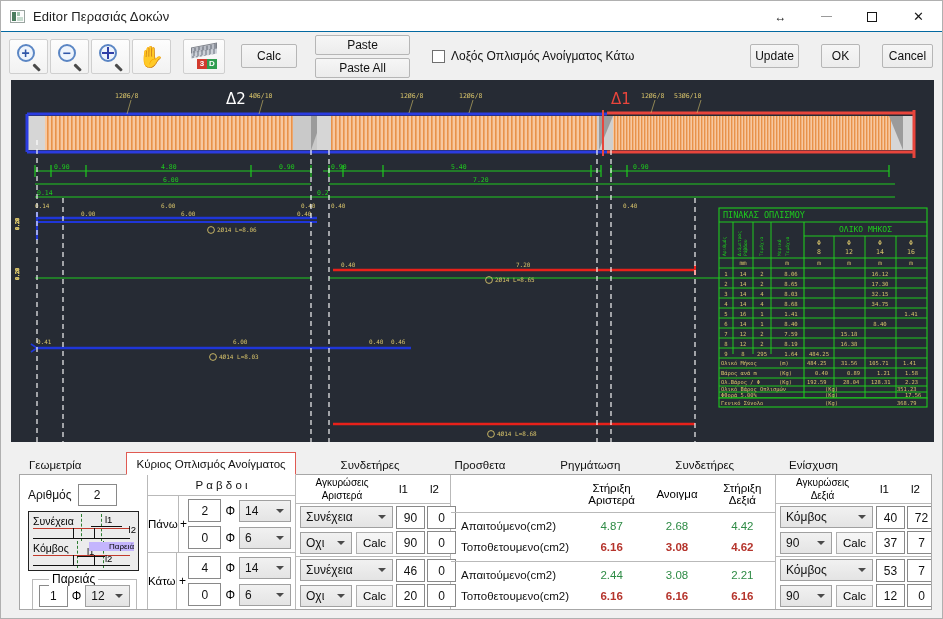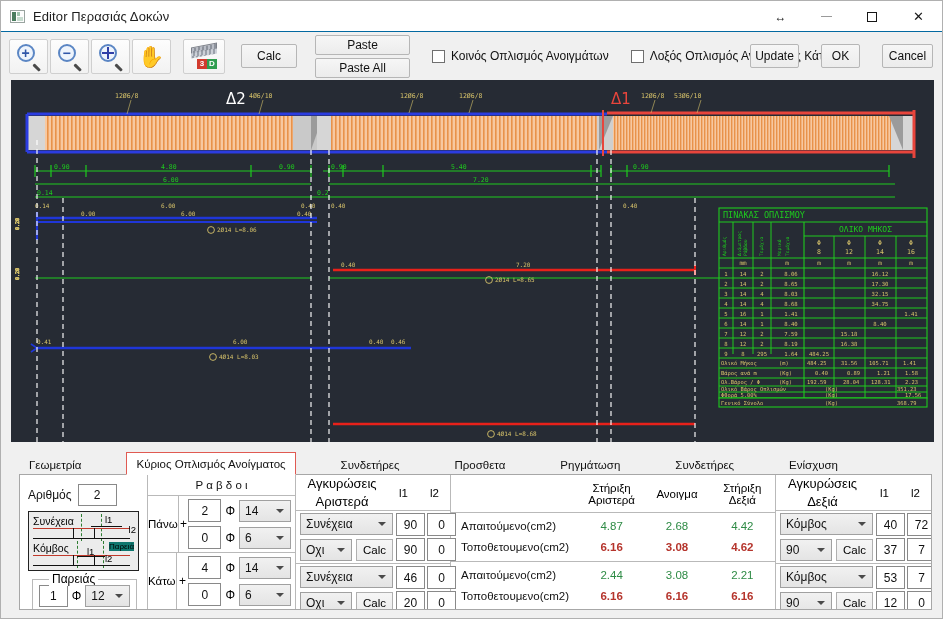--- a/index.html
+++ b/index.html
@@ -142,21 +142,21 @@
   #arithmos-input { width:39px; }
   .legend {
     border:1.6px solid #222; background:#ececec; padding:2px;
     width:111px; margin-left:2px;
   }
   .legend-row { position:relative; height:27px; }
   .legend-row .lrlab {
     position:absolute; left:2px; top:1px; font-size:10.5px; background:#ececec; z-index:2; padding-right:1px;
   }
   .legend-row .lrlab2 {
-    position:absolute; right:2px; top:1px; font-size:8px; background:#0f766e; z-index:2;
+    position:absolute; right:2px; top:1px; font-size:8px; background:#c4b5fd; z-index:2;padding-left:20px;
   }
   .legend-row .redline { position:absolute; left:2px; right:6px; top:14px; height:1.4px; background:#c0392b; }
   .legend-row .blackline { position:absolute; left:2px; right:6px; bottom:2px; height:1.2px; background:#111; }
   .legend-row .blackstep { position:absolute; left:42px; width:22px; bottom:2px; top:14px; border-left:1.2px solid #111; border-right:1.2px solid #111; }
   .legend-row .dash1 { position:absolute; top:0; bottom:0; width:0; border-left:1px dashed #2e7d32; }
   .legend-row .l1 { position:absolute; font-size:9.5px; }
   .legend-row .l2 { position:absolute; font-size:9.5px; }
   .legend-row .arrowline { position:absolute; height:1.1px; background:#111; }
   .pareias-fs {
     margin:8px 2px 0 6px; border:1px solid #b9b9b9; padding:5px 6px 6px 6px; position:relative;
@@ -188,21 +188,21 @@
      font-size:11.5px; border-right:1px solid #b9b9b9; }
   .rg-plus { width:18px; display:flex; align-items:center; justify-content:center; font-size:12px; }
   .rg-cells { flex:1; display:flex; flex-direction:column; justify-content:center; gap:4px; padding:3px 4px 3px 0; }
   .bar-row { display:flex; align-items:center; gap:4px; }
   .bar-qty { width:33px; height:23px; }
   #bar-dia-1,#bar-dia-2,#bar-dia-3,#bar-dia-4 { width:52px; }
   
   .c-anch { width:155px; display:flex; flex-direction:column; }
   .anch-hdr { height:38px; border-bottom:1px solid #b9b9b9; display:flex; align-items:stretch; }
   .anch-hdr .t { flex:1; display:flex; align-items:center; justify-content:center;
-     text-align:center; font-size:13px; line-height:1.35; }
+     text-align:center; font-size:10px; line-height:1.35; }
   .anch-hdr .n { width:31px; display:flex; align-items:center; justify-content:center; font-size:11.5px; }
   .anch-grp { flex:1; border-bottom:1px solid #b9b9b9; display:flex; align-items:center; padding:2px 0 2px 4px; }
   .anch-grp:last-child { border-bottom:none; }
   .anch-left { flex:1; display:flex; flex-direction:column; gap:4px; padding-right:3px; }
   .anch-sel { width:100%; }
   .anch-sub { display:flex; gap:4px; align-items:center; }
   .anch-sub .sel { width:52px; }
   .calcbtn {
     width:37px; height:22px; font-size:11.5px;
     background:linear-gradient(#f6f6f6,#ececec); border:1px solid #b0b0b0;
@@ -285,24 +285,20 @@
       </div>
     </div>
 
     <div class="pbtn" id="copy-btn">Calc</div>
 
     <div class="paste-stack">
       <div class="pbtn" id="paste-btn">Paste</div>
       <div class="pbtn" id="paste-all-btn">Paste All</div>
     </div>
 
-    <div class="chk-wrap">
-      <span class="chkbox"></span>
-      <span class="chk-label">Κοινός Οπλισμός Ανοιγμάτων</span>
-    </div>
 
     <div class="chk-wrap">
       <span class="chkbox"></span>
       <span class="chk-label">Λοξός Οπλισμός Ανοίγματος Κάτω</span>
     </div>
 
     <div class="right-btns">
       <div class="pbtn" id="update-btn">Update</div>
       <div class="pbtn" id="ok-btn">OK</div>
       <div class="pbtn" id="cancel-btn">Cancel</div>

